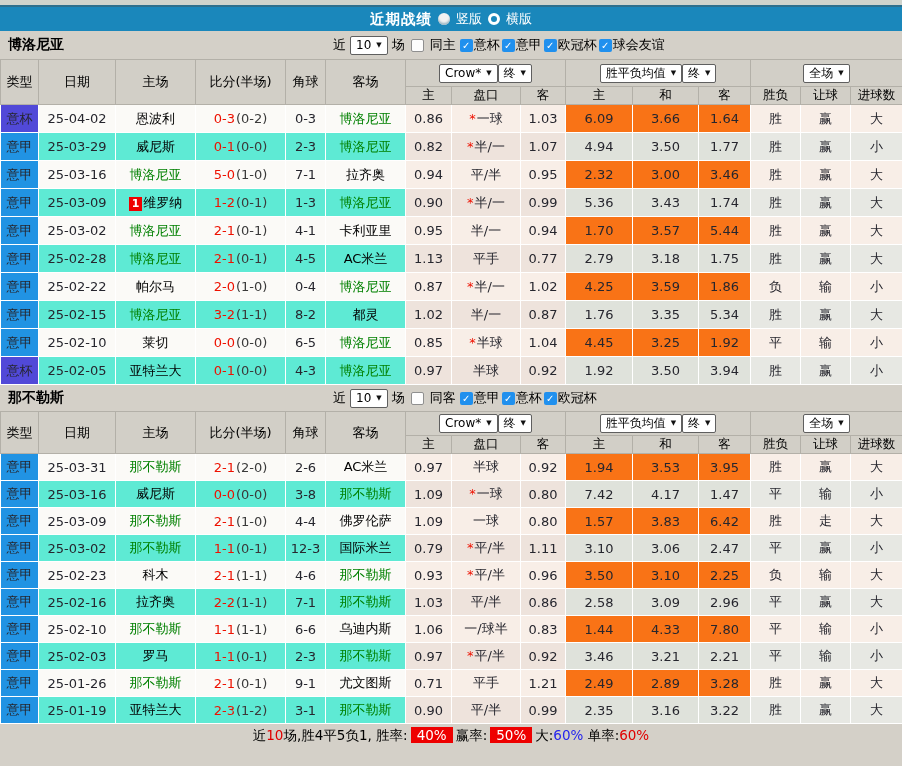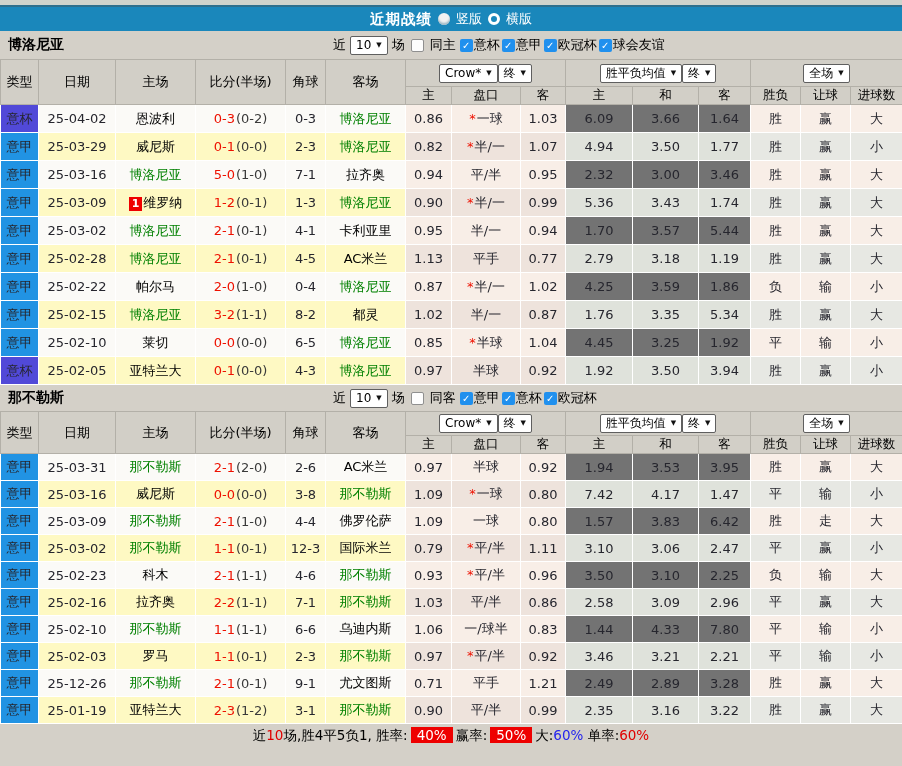--- a/index.html
+++ b/index.html
@@ -26,23 +26,23 @@
   .grid th{background:#d2cfc7;border:1px solid #b3b0a8;font-weight:normal;font-size:13px;color:#000;padding:0;overflow:hidden;white-space:nowrap;}
   .ghead th{height:26px;}
   .s1t .ghead th{height:23px;}
   .shead th{height:17px;font-size:12.5px;}
   .grp .dwrap{display:flex;align-items:center;justify-content:center;}
   .grid td{border:1px solid #ffffff;text-align:center;font-size:13px;color:#26262e;padding:0;overflow:hidden;white-space:nowrap;height:27px;}
   .s1t td{height:26px;}
   .badge{color:#fff;}
   .badge.league{background:#2193e3;}
   .badge.cup{background:#5149d8;}
-  .cl.od{background:#fbfaf7;} .cl.ev{background:#fef9c3;}
+  .cl.od{background:#fbfaf7;} .cl.ev{background:#5eead4;}
   .ca.od{background:#f8eee7;} .ca.ev{background:#eee3dc;}
-  .ce.od{background:#737373;} .ce.ev{background:#dfe2db;}
+  .ce.od{background:#f97316;} .ce.ev{background:#dfe2db;}
   .cr.od{background:#f8eee7;} .cr.ev{background:#e7e8e3;}
   .tm{color:#000;} .tm.g{color:#008000;}
   .ft{color:#ee1100;} .ht{color:#3a3a3a;margin-left:1px;}
   .st{color:#ee1100;margin-right:1px;}
   .card{display:inline-block;background:#ee0000;color:#fff;font-size:11px;line-height:14px;padding:0 3px;margin-right:1px;font-weight:bold;}
   .k-r{color:#dd0000;} .k-b{color:#2222e6;} .k-g{color:#008000;}
   .summary{height:22px;text-align:center;font-size:13.5px;color:#000;padding-top:3px;white-space:nowrap;}
   .summary .box{background:#ee0000;color:#fff;padding:0 6px;margin:0 3px;}
   .summary .c-r{color:#e00000;} .summary .c-b{color:#2424ee;}
 </style>
@@ -246,21 +246,21 @@
           <td class="cl ev">25-02-28</td>
           <td class="cl ev"><span class="tm g">博洛尼亚</span></td>
           <td class="cl ev"><span class="ft">2-1</span><span class="ht">(0-1)</span></td>
           <td class="cl ev">4-5</td>
           <td class="cl ev"><span class="tm">AC米兰</span></td>
           <td class="ca ev">1.13</td>
           <td class="ca ev">平手</td>
           <td class="ca ev">0.77</td>
           <td class="ce ev">2.79</td>
           <td class="ce ev">3.18</td>
-          <td class="ce ev">1.19</td>
+          <td class="ce ev">1.75</td>
           <td class="cr ev k-r">胜</td>
           <td class="cr ev k-r">赢</td>
           <td class="cr ev k-r">大</td>
         </tr>
         <tr>
           <td class="badge league">意甲</td>
           <td class="cl od">25-02-22</td>
           <td class="cl od"><span class="tm">帕尔马</span></td>
           <td class="cl od"><span class="ft">2-0</span><span class="ht">(1-0)</span></td>
           <td class="cl od">0-4</td>
@@ -555,21 +555,21 @@
           <td class="ca ev">0.92</td>
           <td class="ce ev">3.46</td>
           <td class="ce ev">3.21</td>
           <td class="ce ev">2.21</td>
           <td class="cr ev k-b">平</td>
           <td class="cr ev k-g">输</td>
           <td class="cr ev k-g">小</td>
         </tr>
         <tr>
           <td class="badge league">意甲</td>
-          <td class="cl od">25-12-26</td>
+          <td class="cl od">25-01-26</td>
           <td class="cl od"><span class="tm g">那不勒斯</span></td>
           <td class="cl od"><span class="ft">2-1</span><span class="ht">(0-1)</span></td>
           <td class="cl od">9-1</td>
           <td class="cl od"><span class="tm">尤文图斯</span></td>
           <td class="ca od">0.71</td>
           <td class="ca od">平手</td>
           <td class="ca od">1.21</td>
           <td class="ce od">2.49</td>
           <td class="ce od">2.89</td>
           <td class="ce od">3.28</td>

